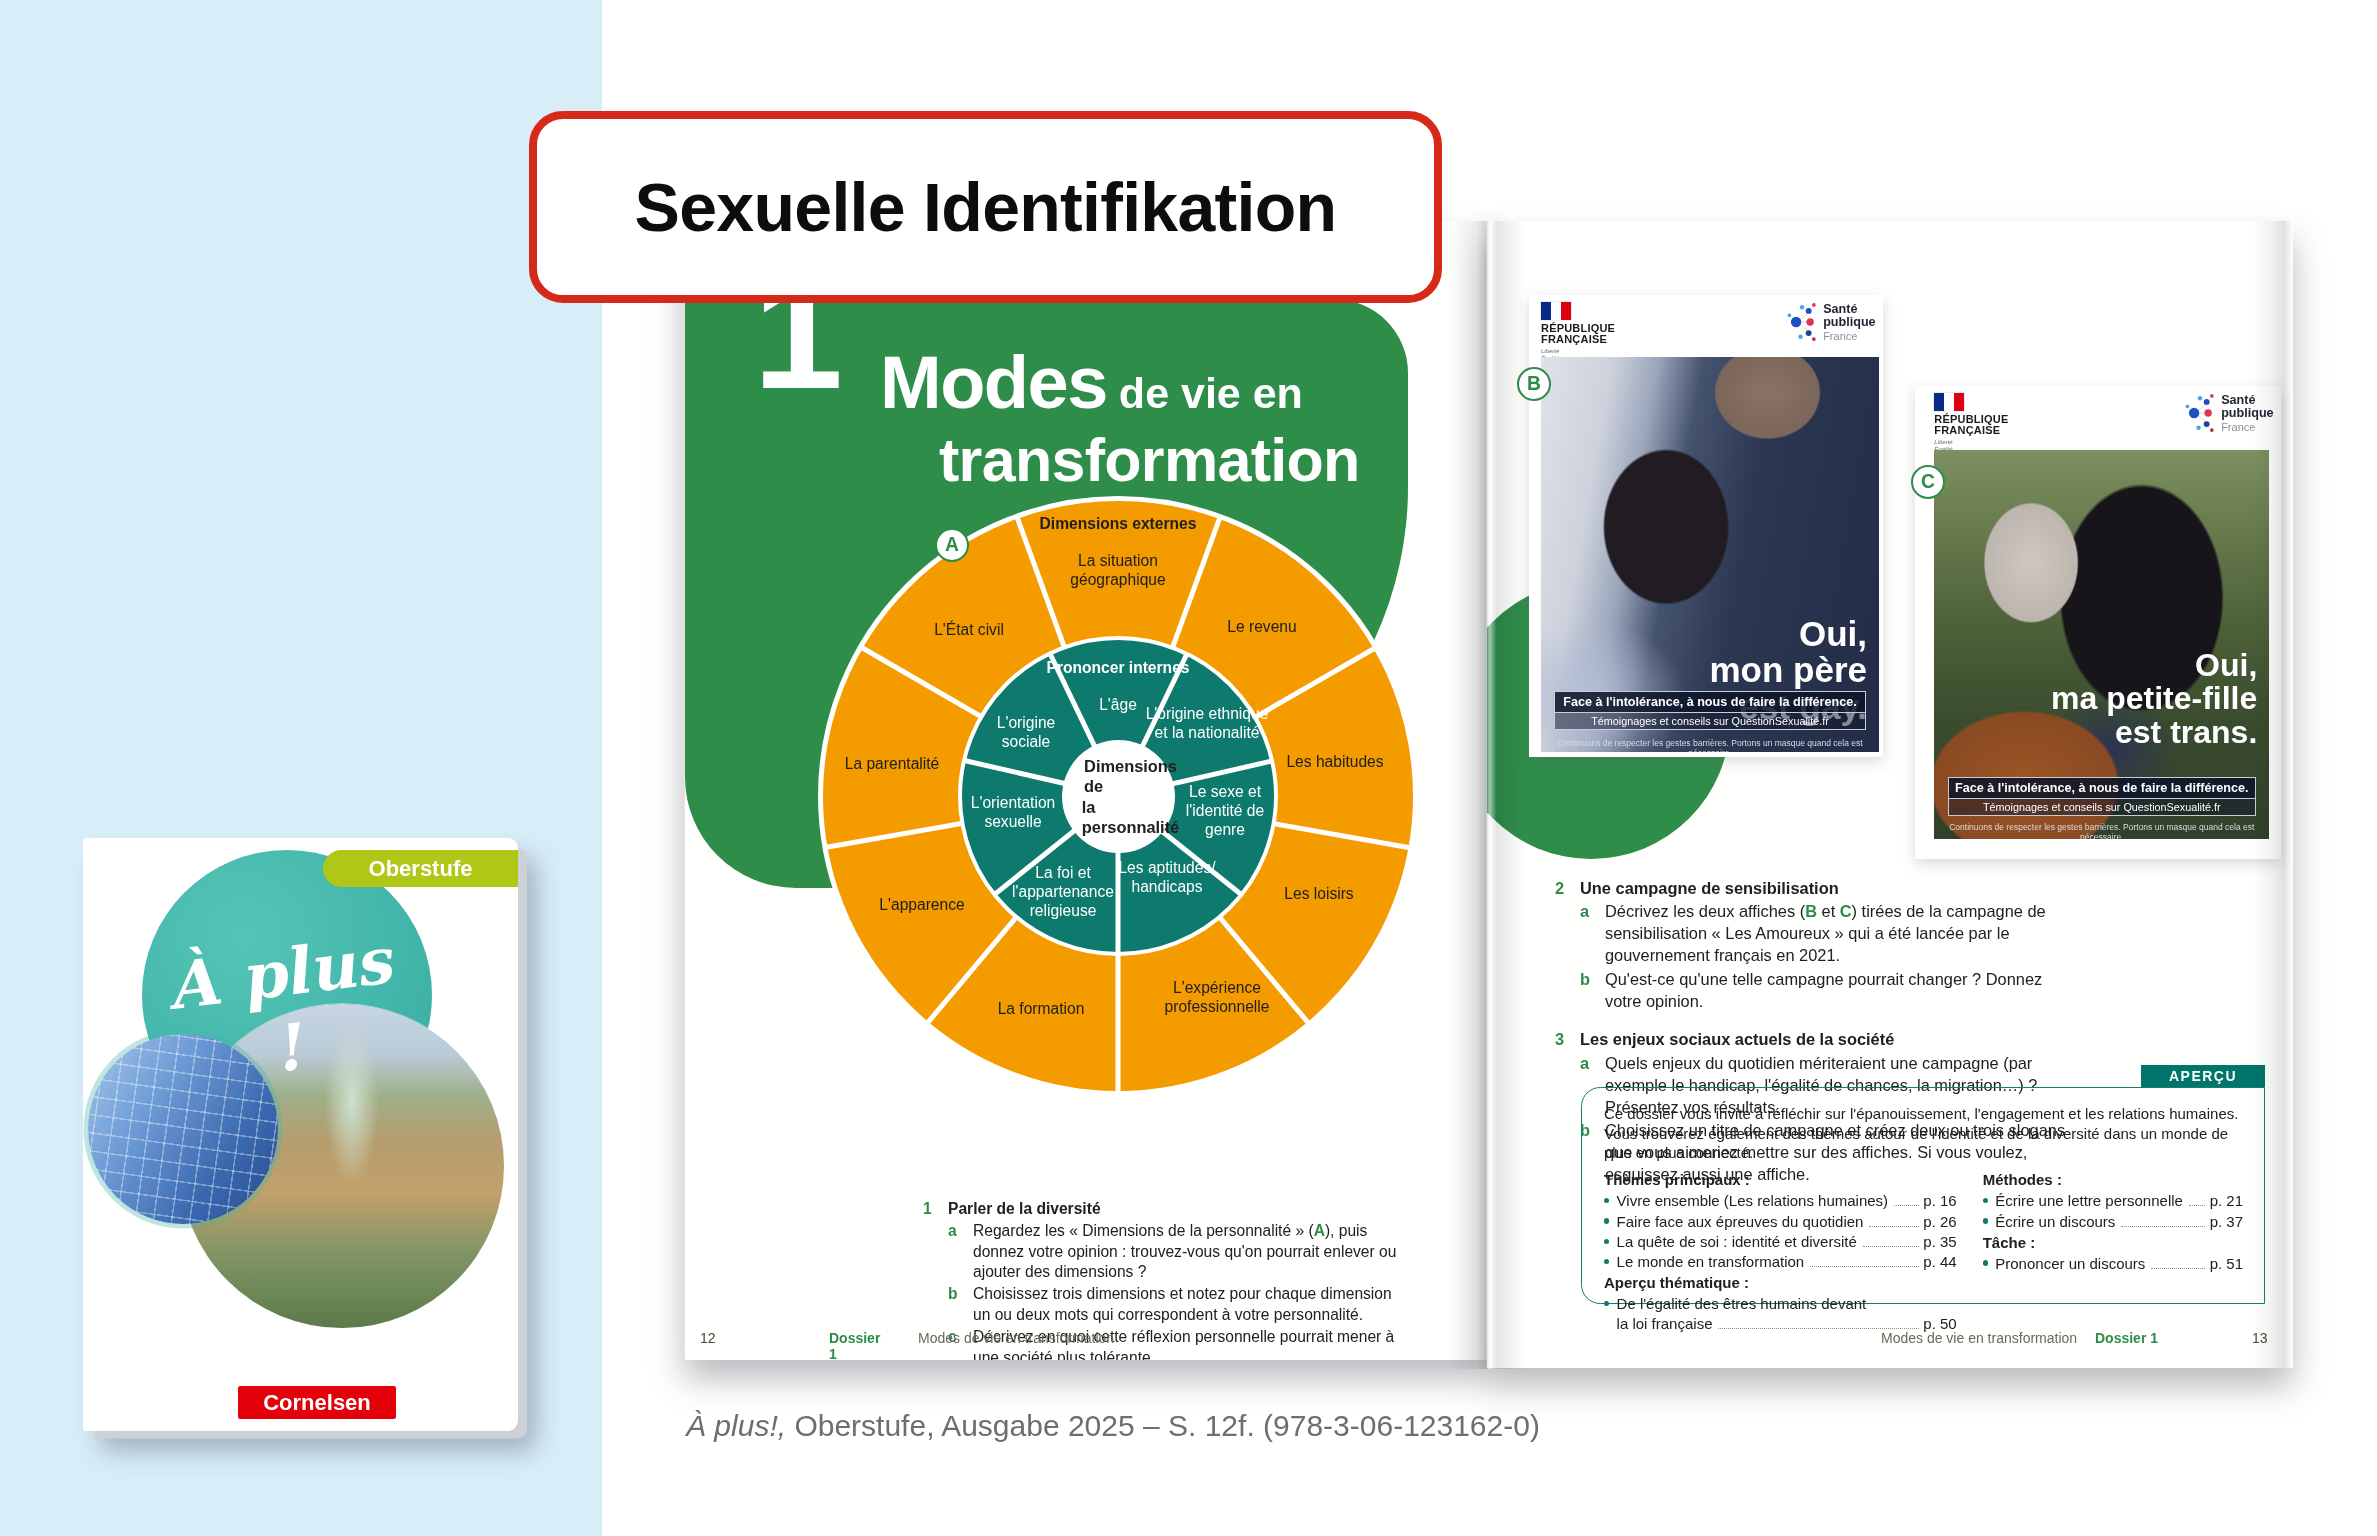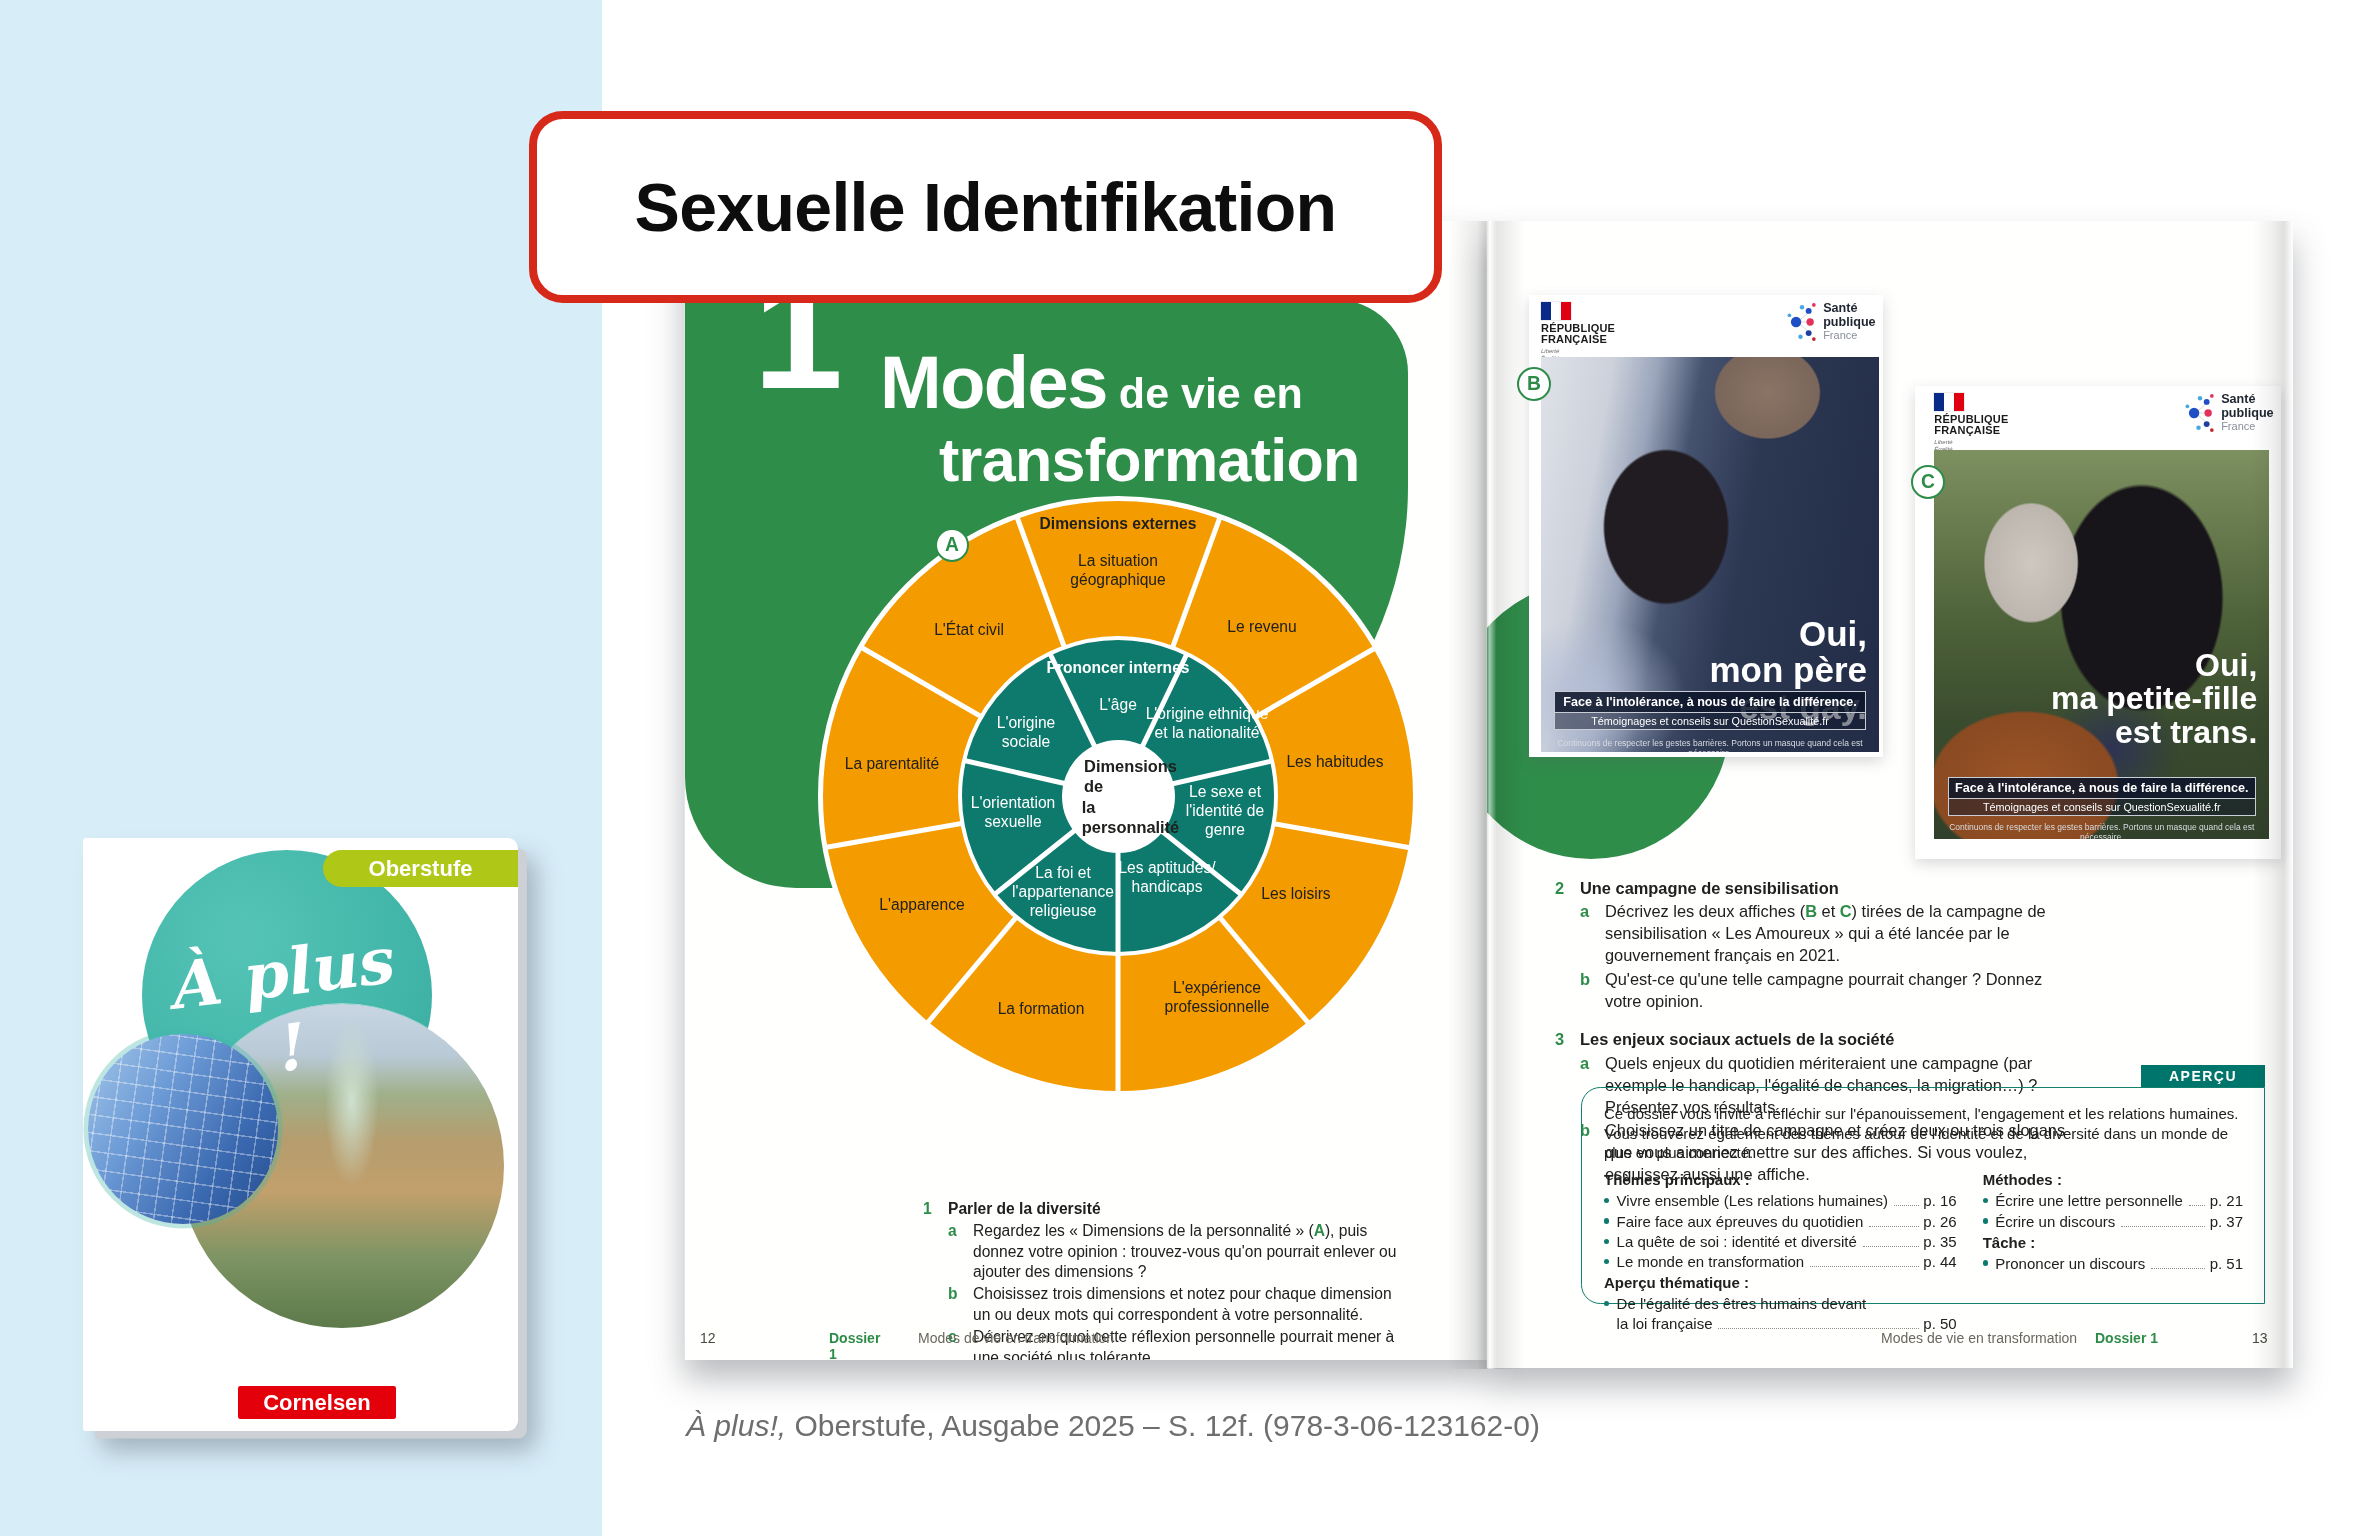--- a/index.html
+++ b/index.html
@@ -70,21 +70,21 @@
   
   .green-circle{position:absolute;left:-35px;top:360px;width:278px;height:278px;border-radius:50%;background:#2f8d4a;}
   .poster{position:absolute;background:#fff;box-shadow:0 4.5px 13.4px rgba(90,95,100,.25);}
   .poster-b{left:42px;top:74px;width:354px;height:462px;}
   .poster-c{left:428px;top:165px;width:366px;height:473px;}
   .logo-band{position:absolute;left:12px;right:7.4px;top:7.4px;height:56px;display:flex;align-items:flex-start;justify-content:space-between;}
   .rf-logo{display:flex;flex-direction:column;}
   .rf-flag{width:30px;height:18px;background:linear-gradient(to right,#0a2a8a 0 33%,#ffffff 33% 66%,#e1000f 66% 100%);box-shadow:0 0 0 0.7px #e4e4e4;margin-bottom:2.2px;}
   .rf-name{font-size:11px;font-weight:700;line-height:1.04;color:#1a1a1a;letter-spacing:0.2px;}
   .rf-motto{font-size:6px;font-style:italic;color:#6b6b6b;margin-top:2.2px;line-height:1.15;white-space:pre-line;}
-  .spf{display:flex;align-items:flex-start;}
+  .spf{display:flex;align-items:center;}
   .spf svg{margin-right:6px;}
   .spf-text{display:flex;flex-direction:column;line-height:1.05;}
   .spf-bold{font-size:12.6px;font-weight:700;color:#1e2430;}
   .spf-light{font-size:11px;color:#8a8f98;margin-top:1.5px;}
   .photo{position:absolute;overflow:hidden;}
   .photo-b{left:12px;top:62px;width:338px;height:395px;
     background:
       radial-gradient(ellipse 89px 78px at 67% 9%,#8a7465 0%,#7a665a 58%,rgba(0,0,0,0) 60%),
       radial-gradient(ellipse 111px 137px at 37% 43%,#201c22 0%,#201c22 55%,rgba(0,0,0,0) 57%),
       radial-gradient(ellipse 156px 126px at 14% 86%,#b4bed6 0%,rgba(180,190,214,0) 62%),
@@ -174,21 +174,21 @@
       <div class="odiv" style="transform:rotate(180deg)"></div>
       <div class="odiv" style="transform:rotate(220deg)"></div>
       <div class="odiv" style="transform:rotate(260deg)"></div>
       <div class="odiv" style="transform:rotate(300deg)"></div>
       <div class="odiv" style="transform:rotate(340deg)"></div>
 
       <div class="olabel dim-label nowrap" style="left:300px;top:28px">Dimensions externes</div>
       <div class="olabel" style="left:300px;top:74px;width:141px">La situation géographique</div>
       <div class="olabel nowrap" style="left:444px;top:131px">Le revenu</div>
       <div class="olabel nowrap" style="left:517px;top:266px">Les habitudes</div>
-      <div class="olabel nowrap" style="left:478px;top:398px">Les loisirs</div>
+      <div class="olabel nowrap" style="left:501px;top:398px">Les loisirs</div>
       <div class="olabel" style="left:399px;top:501px;width:156px">L'expérience professionnelle</div>
       <div class="olabel nowrap" style="left:223px;top:513px">La formation</div>
       <div class="olabel nowrap" style="left:104px;top:409px">L'apparence</div>
       <div class="olabel nowrap" style="left:74px;top:268px">La parentalité</div>
       <div class="olabel nowrap" style="left:151px;top:134px">L'État civil</div>
 
       <div class="ring-inner"></div>
       <div class="idiv" style="transform:rotate(25.7deg)"></div>
       <div class="idiv" style="transform:rotate(77.1deg)"></div>
       <div class="idiv" style="transform:rotate(128.6deg)"></div>

